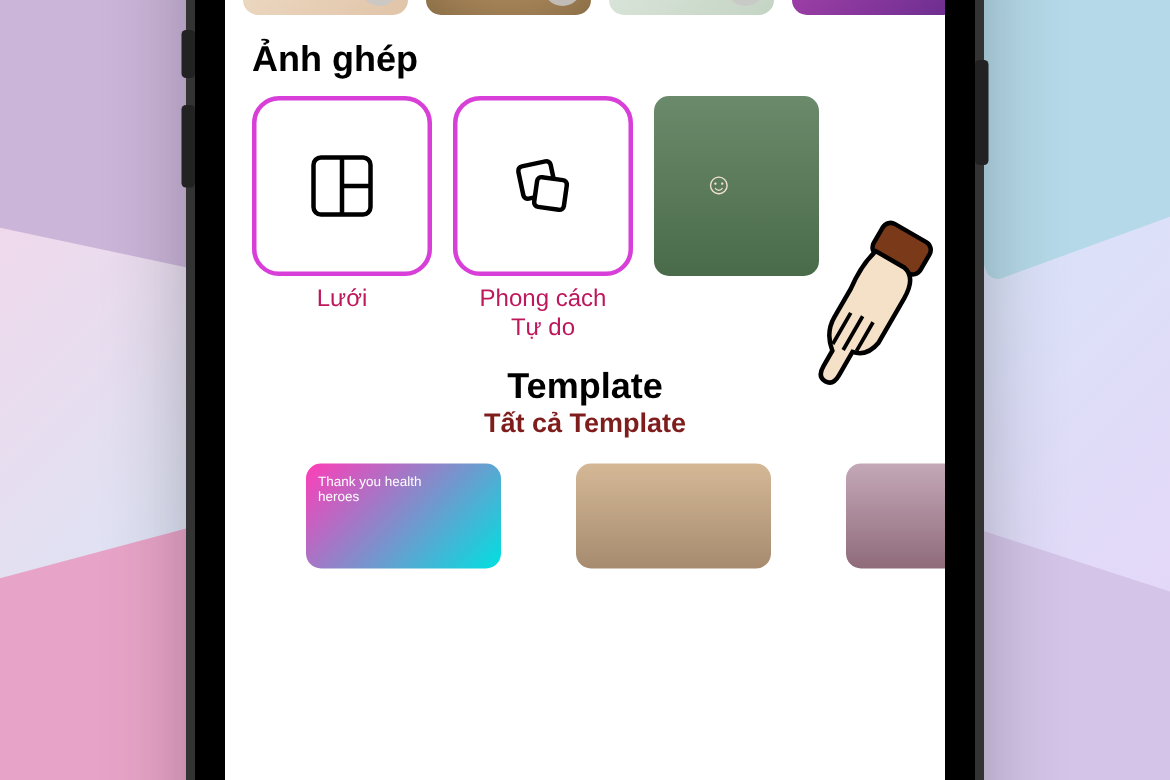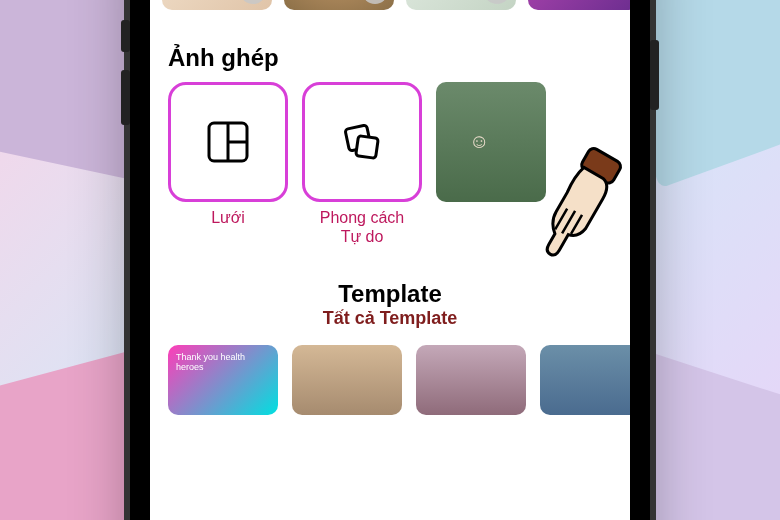--- a/index.html
+++ b/index.html
@@ -74,21 +74,20 @@
       background: rgba(200,200,200,.85);
       display: flex;
       align-items: center;
       justify-content: center;
       font-size: 14px;
       color: #444;
     }
 
     .section {
       padding: 16px 18px 6px;
-      margin-top: 18px;
     }
     .section-title {
       font-size: 24px;
       font-weight: 700;
       color: #000;
     }
     .section-head {
       display: flex;
       justify-content: space-between;
       align-items: center;
@@ -142,24 +141,25 @@
       position: relative;
     }
     .extra-thumb::after { content:"☺"; position:absolute; top:40%; left:30%; color:#f0e0d0; font-size:20px; }
 
     .template-row {
       display: flex;
       gap: 14px;
       padding: 10px 18px 0;
     }
     .tmpl {
-      width: 110px;
+      width: 130px;
       height: 70px;
       border-radius: 10px;
       flex-shrink: 0;
+      margin-left: 36px;
     }
     .tmpl.t1 { background: linear-gradient(135deg,#ff3db8,#00e0e0); position:relative; }
     .tmpl.t1::before { content:""; position:absolute; top:8px; left:8px; color:#fff; font-size:9px; width:60px; line-height:1.1; }
     .tmpl.t2 { background: linear-gradient(#d4b896,#a68b6f); }
     .tmpl.t3 { background: linear-gradient(#c4a8b8,#8f6b7a); }
     .tmpl.t4 { background: linear-gradient(#6b8fa8,#4a6b8f); }
 
     .pointer {
       position: absolute;
       top: 140px;

